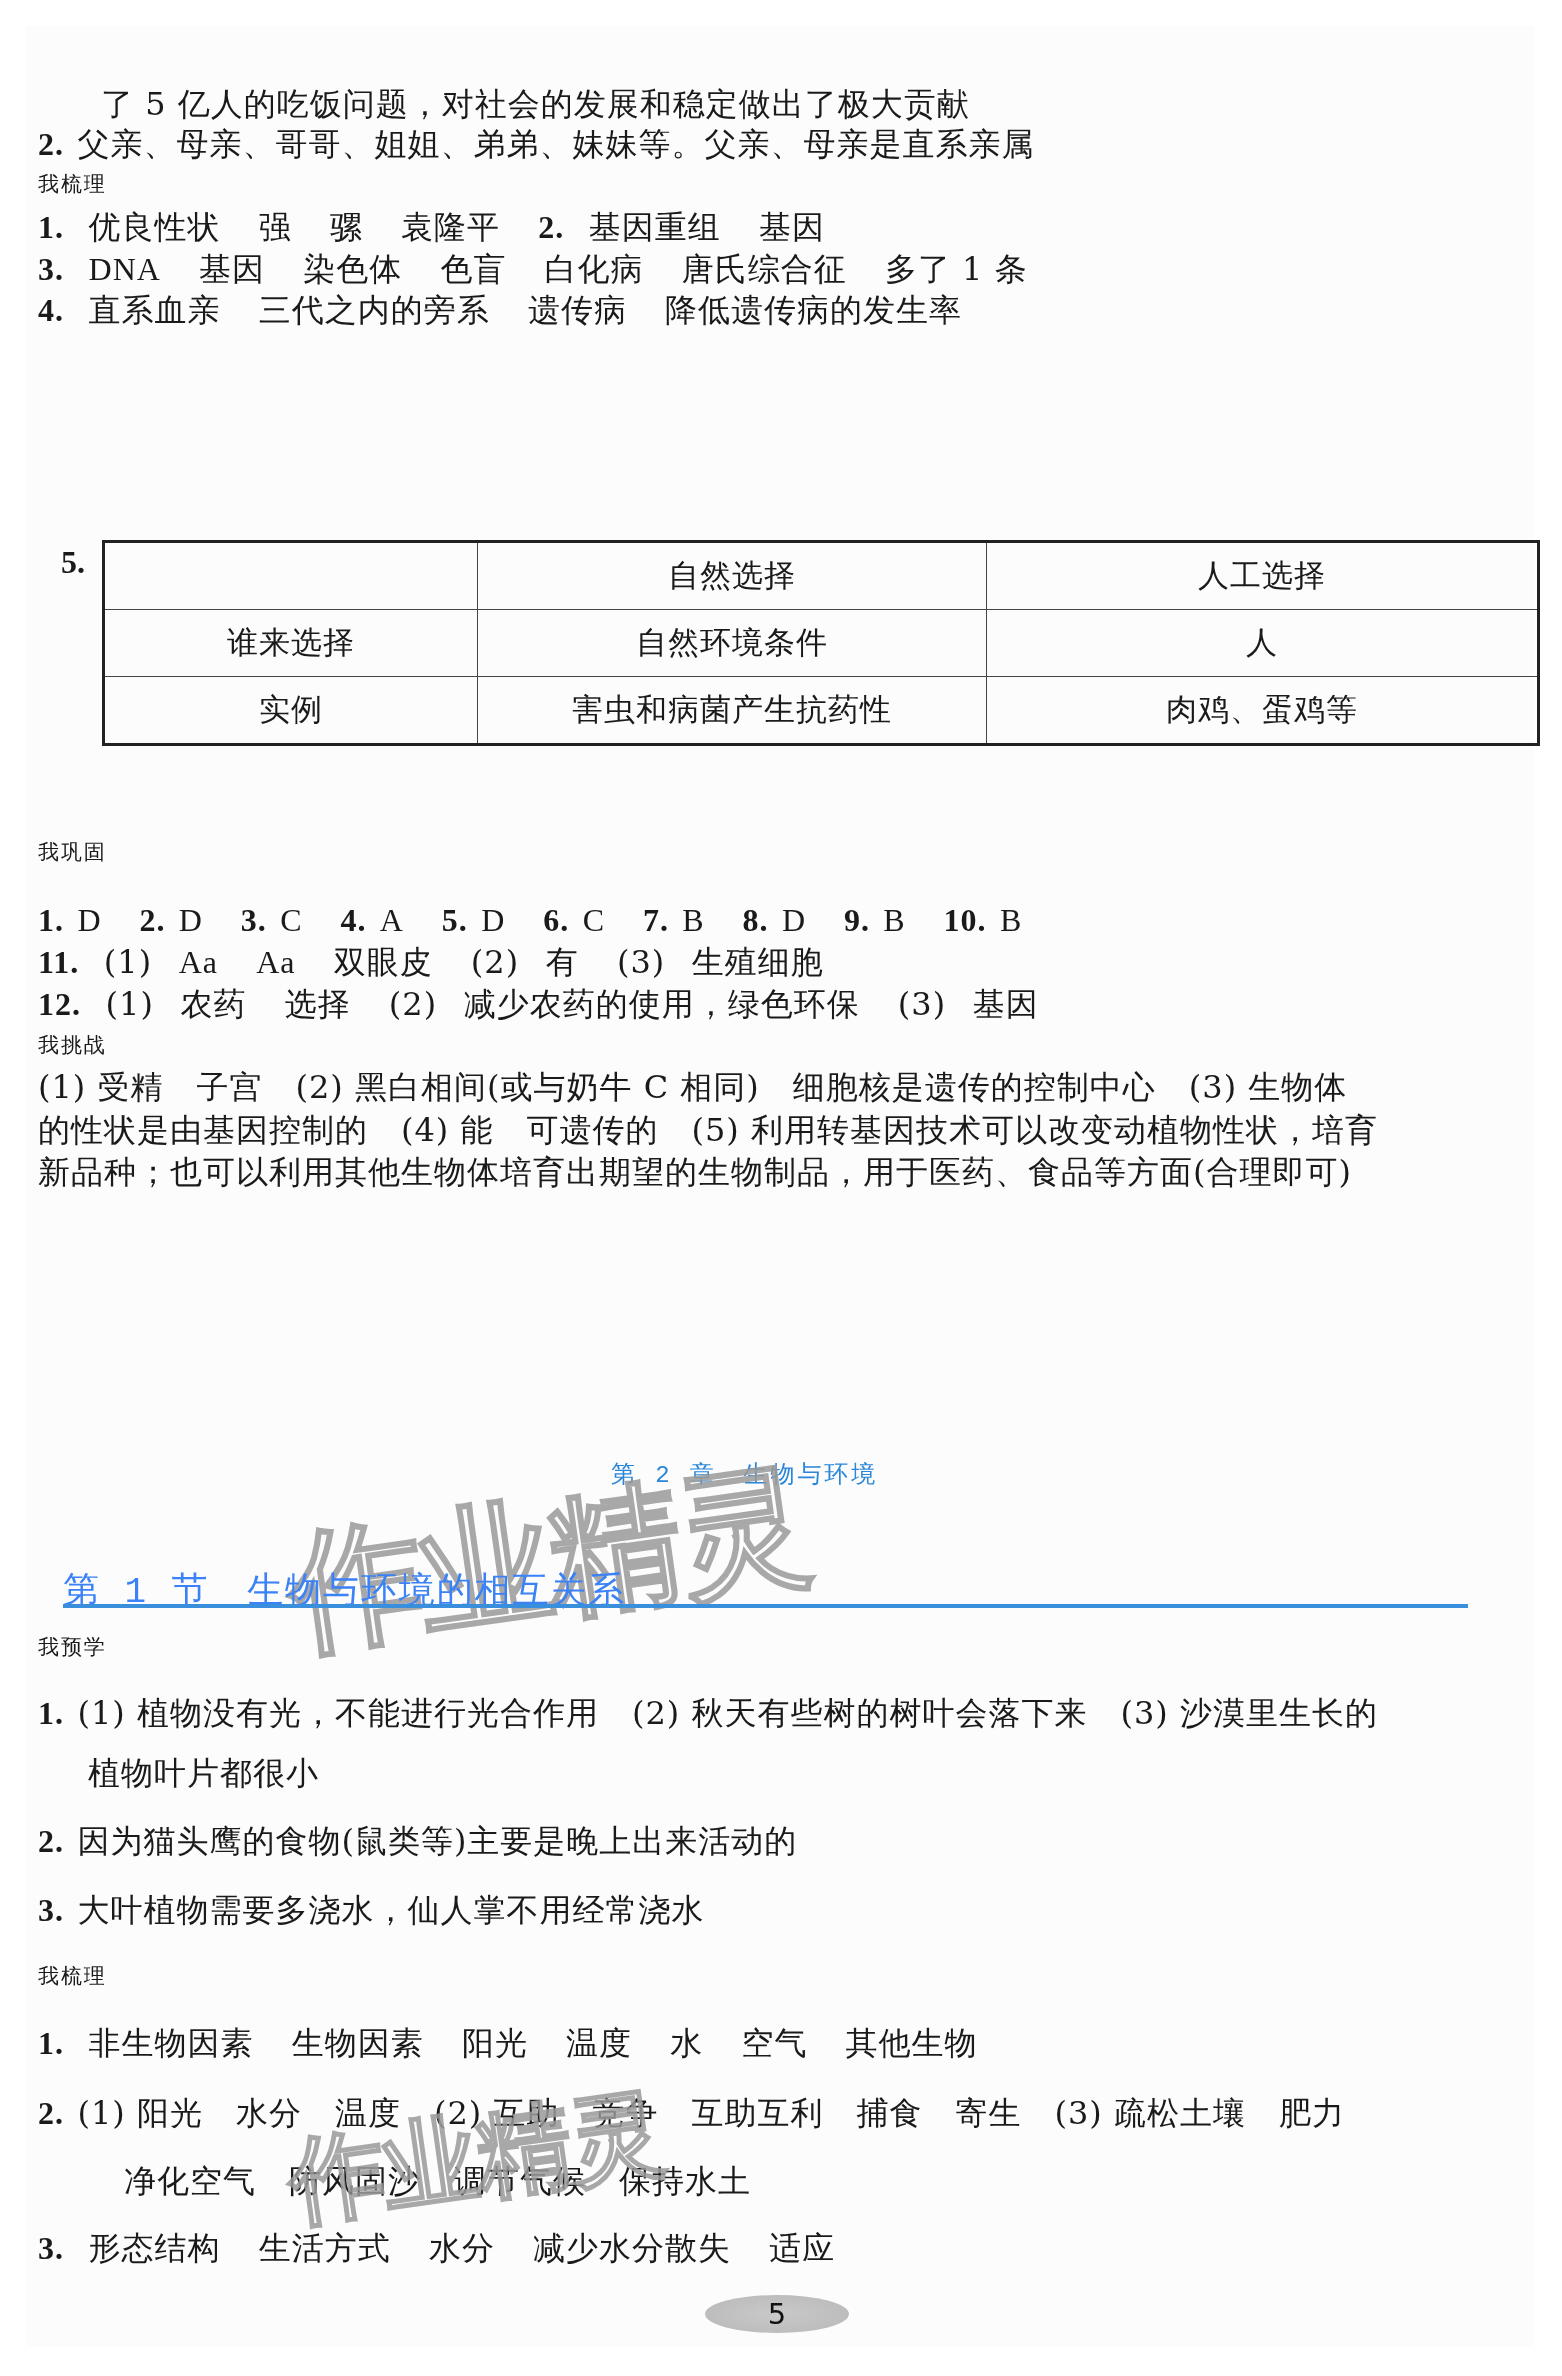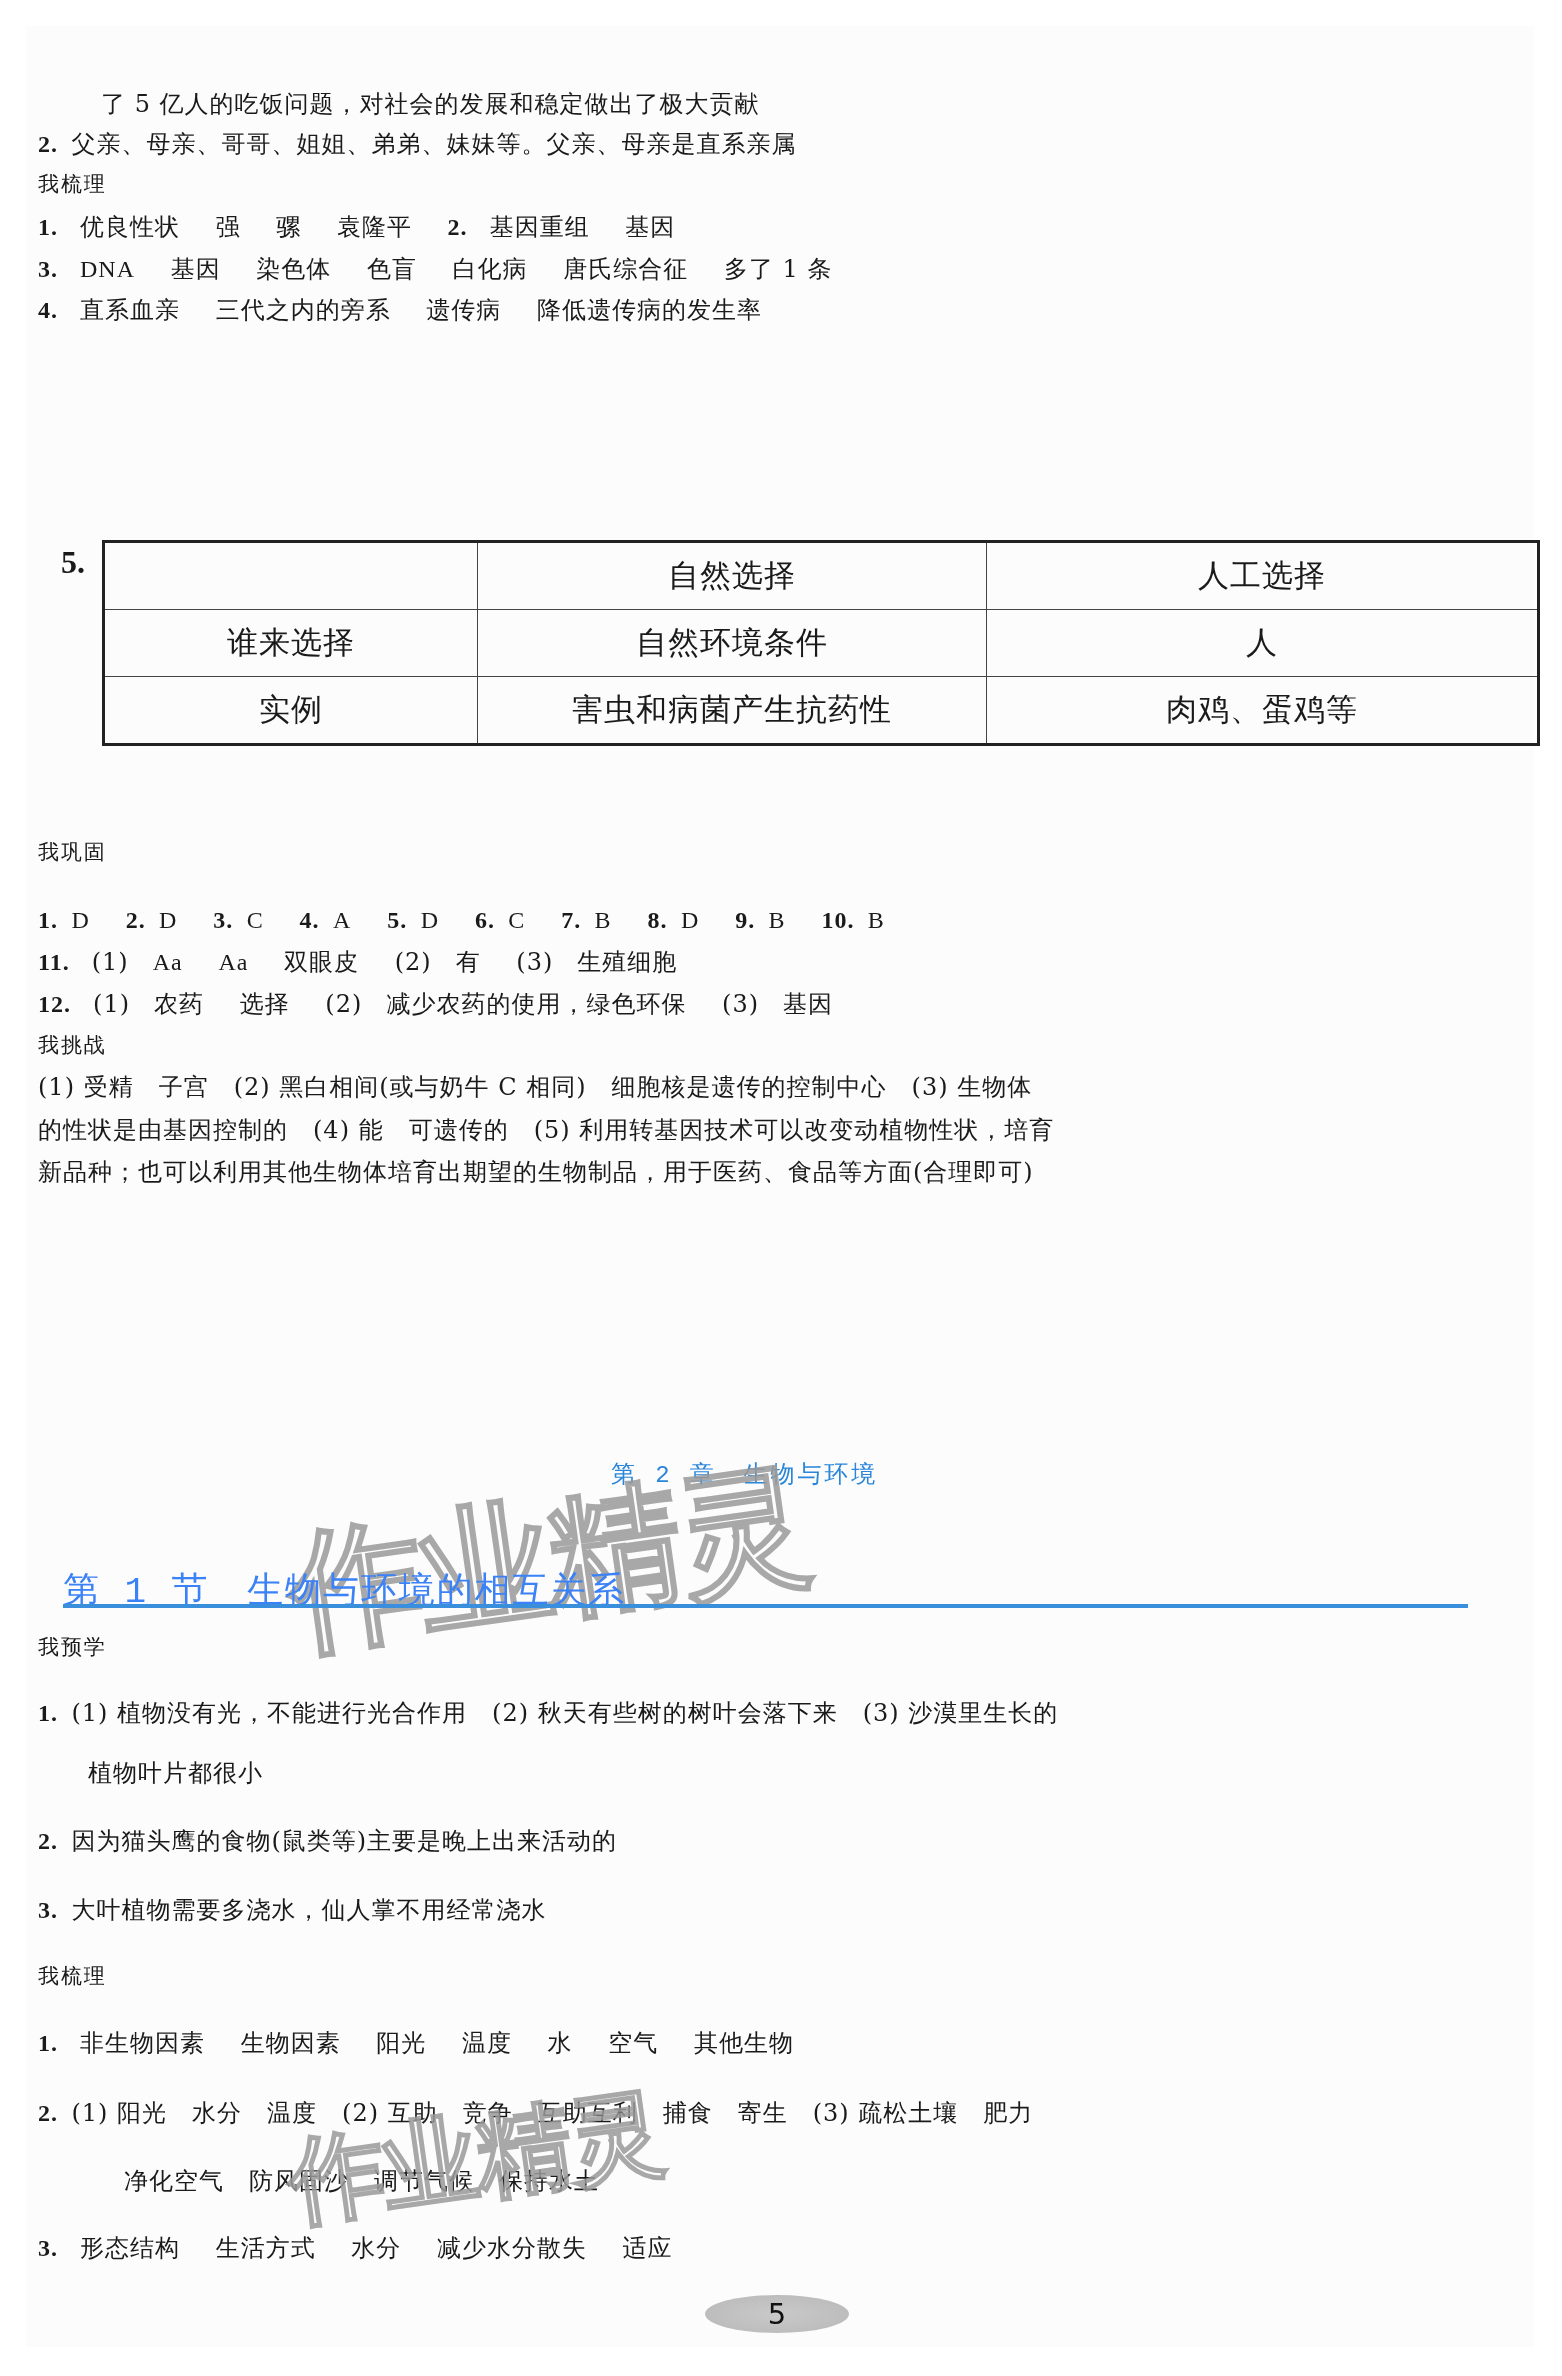--- a/index.html
+++ b/index.html
@@ -1,19 +1,19 @@
 <!DOCTYPE html>
 <html><head>
 <meta charset="utf-8">
 <style>
   html, body { margin:0; padding:0; background:#ffffff; }
   body { width:1562px; height:2377px; position:relative; overflow:hidden;
          font-family:"DejaVu Serif","Liberation Serif",serif; color:#1a1a1a; }
   .page { position:absolute; left:26px; top:26px; width:1508px; height:2321px; background:#fcfcfc; }
-  .line { position:absolute; left:0; white-space:nowrap; font-size:24px; line-height:38px; letter-spacing:1px; }
+  .line { position:absolute; left:0; white-space:nowrap; font-size:32px; line-height:38px; letter-spacing:1px; }
   .num { font-family:"Liberation Serif",serif; font-weight:bold; margin-right:13.4px; }
   .plain { font-family:"Liberation Serif",serif; }
   .heading { font-size:21px; font-family:"DejaVu Serif",serif; letter-spacing:1.9px; }
   .gap { display:inline-block; width:27px; }
   .gap-s { display:inline-block; width:15.4px; }
   .indent { padding-left:50px; }
   .indent2 { padding-left:86px; }
 
   table.cmp { position:absolute; left:102px; top:540px; width:1438px; border-collapse:collapse;
               border:3.8px solid #222; font-size:31px; }

